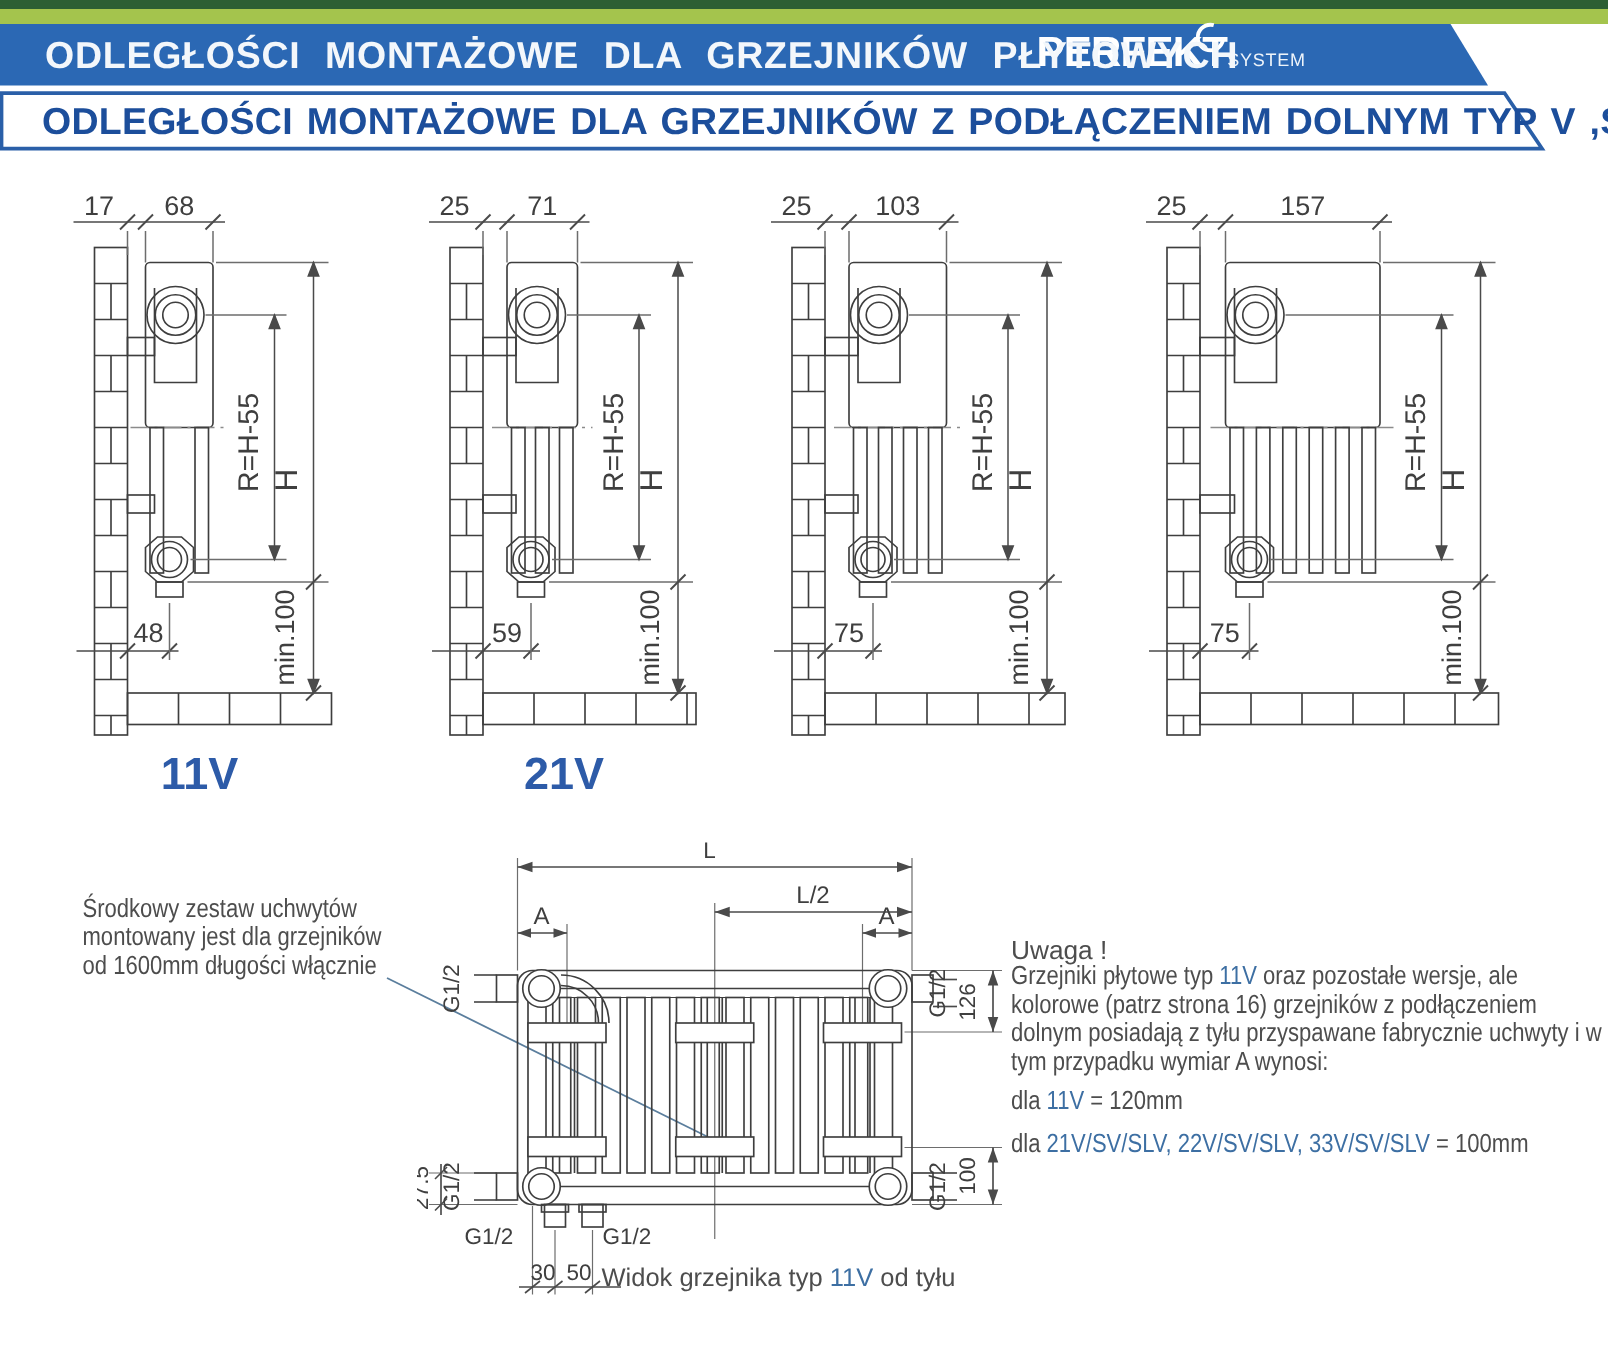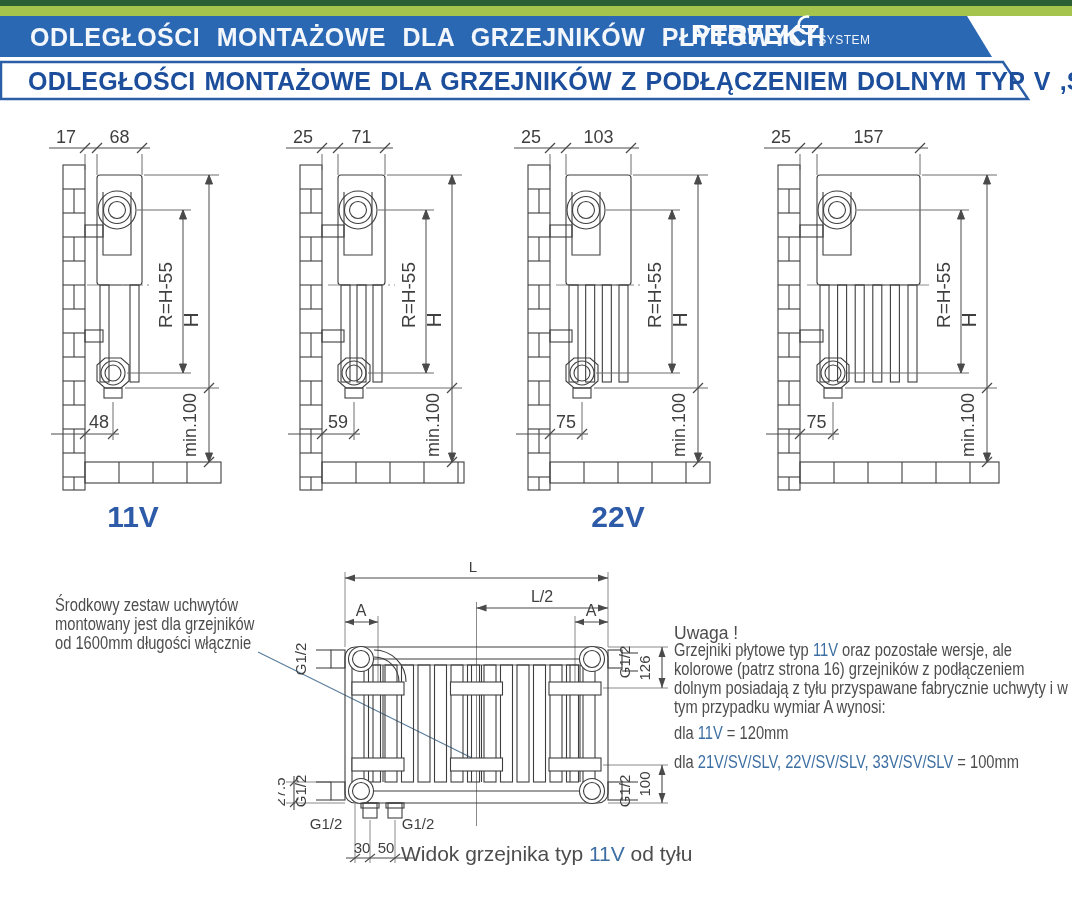--- a/index.html
+++ b/index.html
@@ -10,21 +10,21 @@
   .banner-title{font-size:25px;font-weight:bold;color:#f3f7fb;letter-spacing:.5px;word-spacing:9px;
                 white-space:nowrap;transform:scaleX(0.80);transform-origin:0 0;}
   .sub-title{font-size:25px;font-weight:bold;color:#1c4e9b;letter-spacing:.2px;word-spacing:2px;
              white-space:nowrap;transform:scaleX(0.82);transform-origin:0 0;}
   .logo-main{font-size:28px;font-weight:bold;color:#fff;letter-spacing:-.5px;}
   .logo-sub{font-size:12px;color:#eef4fa;letter-spacing:.5px;}
   .type-label{font-size:30px;font-weight:bold;color:#2d5ba8;text-align:center;width:120px;}
   .note{font-size:17.5px;line-height:19px;color:#4d4d4d;white-space:nowrap;}
   .para{font-size:17.5px;line-height:19px;color:#4d4d4d;width:470px;}
   .accent{color:#3d6fa3;}
-  .caption{font-size:21px;color:#4d4d4d;white-space:nowrap;}
+  .caption{font-size:17px;color:#4d4d4d;white-space:nowrap;}
   svg text{font-family:"Liberation Sans",sans-serif;}
 </style>
 </head>
 <body>
 
 <div id="page">
 
   <svg class="abs" style="left:0;top:0" width="1072" height="106" viewBox="0 0 1072 106">
     <rect x="0" y="0" width="1072" height="6" fill="#2c5f33"></rect>
     <rect x="0" y="6" width="1072" height="10" fill="#a4c44d"></rect>
@@ -370,21 +370,21 @@
           <text x="120.5" y="13" text-anchor="middle">157</text>
           <text transform="rotate(-90 202 165)" x="202" y="165" text-anchor="middle" font-size="19">R=H-55</text>
           <text transform="rotate(-90 228 190)" x="228" y="190" text-anchor="middle" font-size="21">H</text>
           <text x="68.5" y="298" text-anchor="middle">75</text>
           <text transform="rotate(-90 226 295)" x="226" y="295" text-anchor="middle">min.100</text>
         </g>
       </svg>
     </div>
 
   <div class="abs type-label" style="left:73px;top:500px">11V</div>
-  <div class="abs type-label" style="left:558px;top:500px">22V</div>
+  <div class="abs type-label" style="left:316px;top:500px">21V</div>
 
   <div class="abs note cond" style="left:55px;top:596px">
     <div>Środkowy zestaw uchwytów</div>
     <div>montowany jest dla grzejników</div>
     <div>od 1600mm długości włącznie</div>
   </div>
 
   <svg class="abs" style="left:0;top:556px;pointer-events:none" width="1072" height="342" viewBox="0 0 1072 342">
     <line x1="258" y1="96" x2="472" y2="202" stroke="#5b7e9d" stroke-width="1.2"></line>
   </svg>

